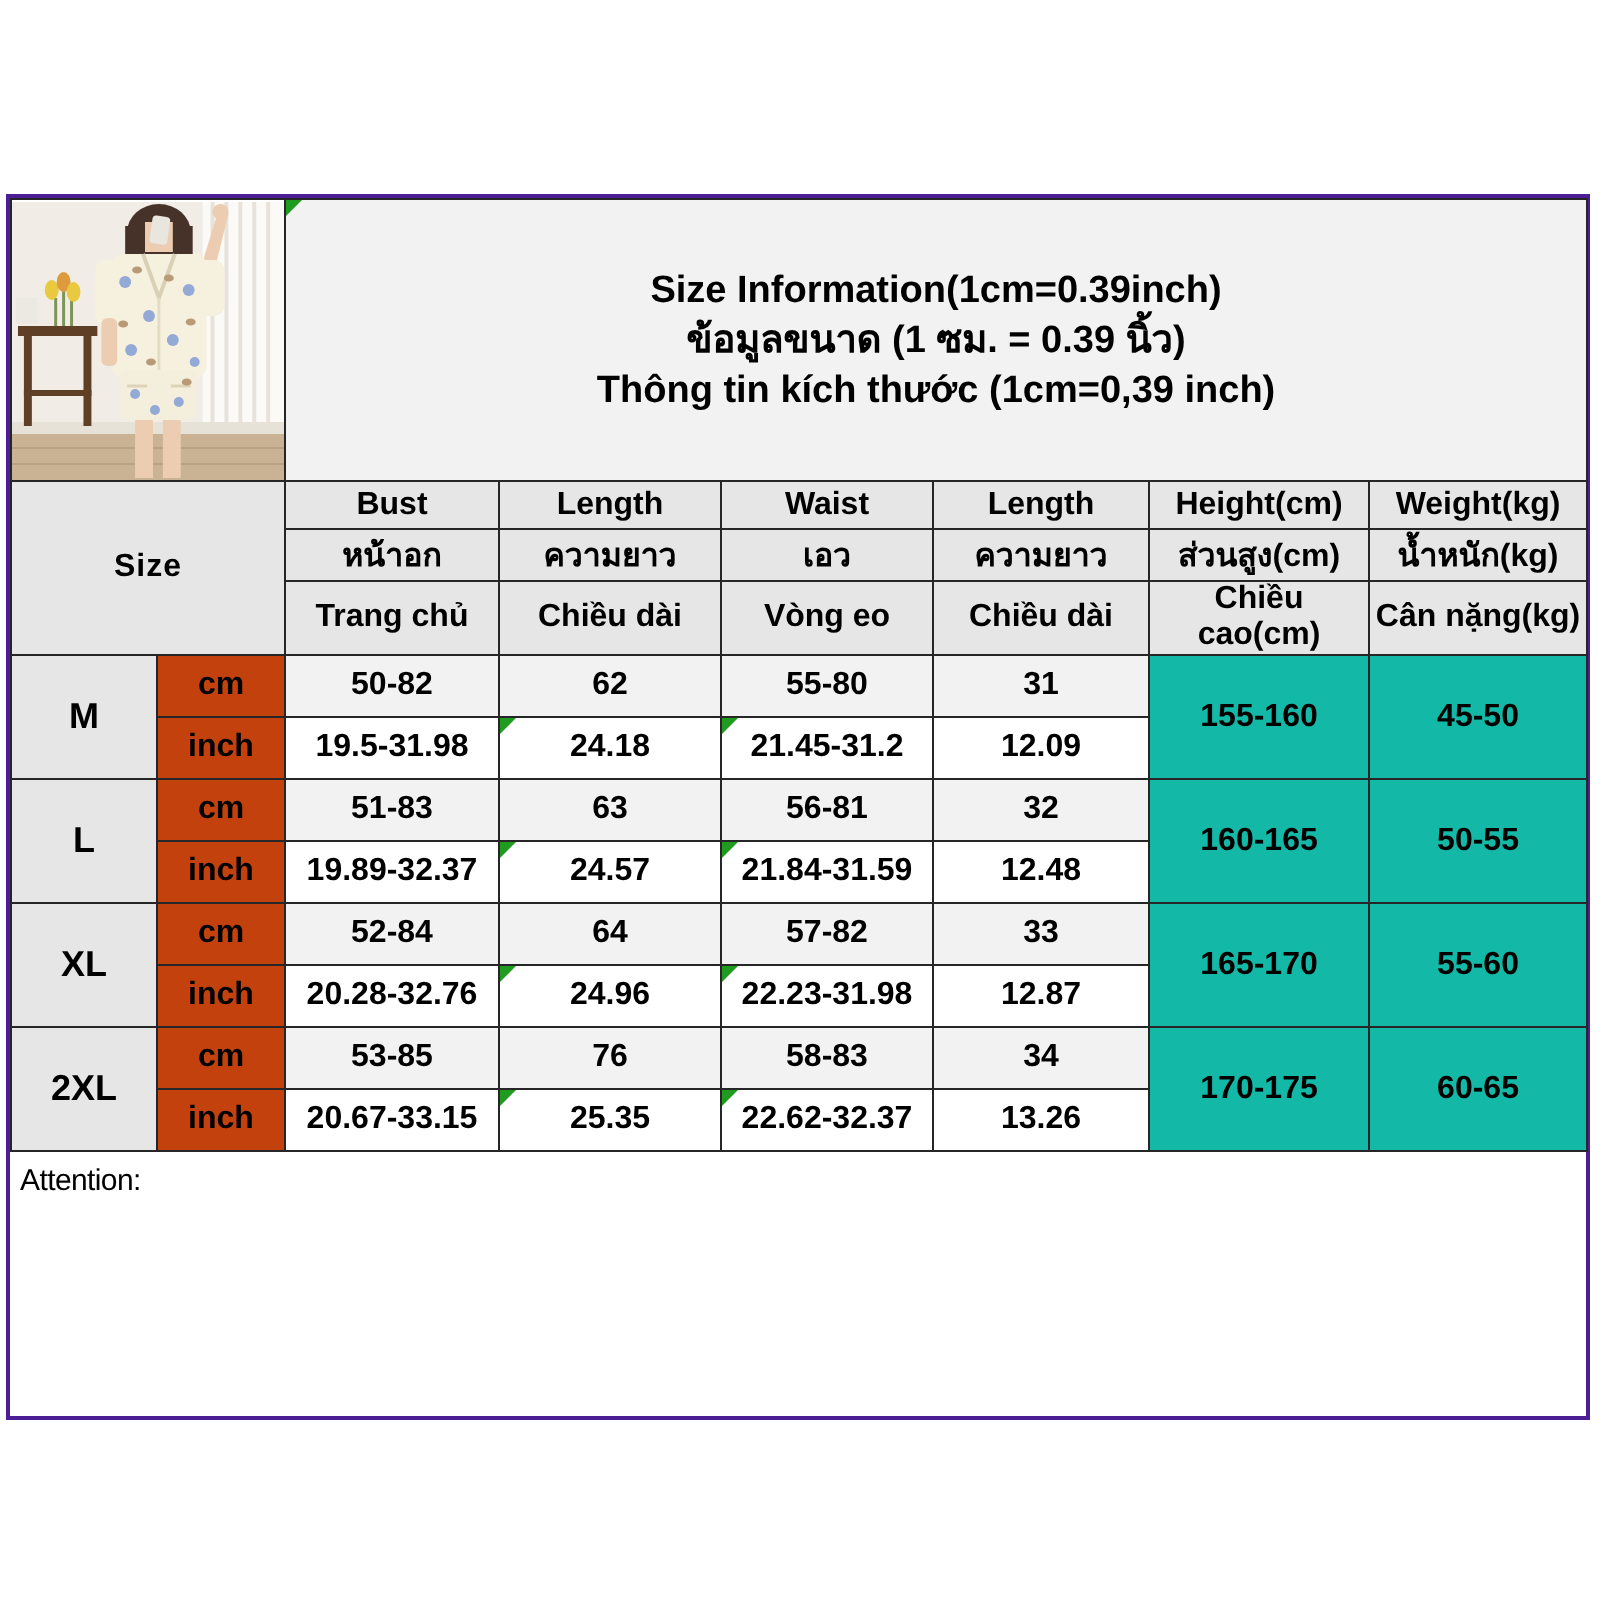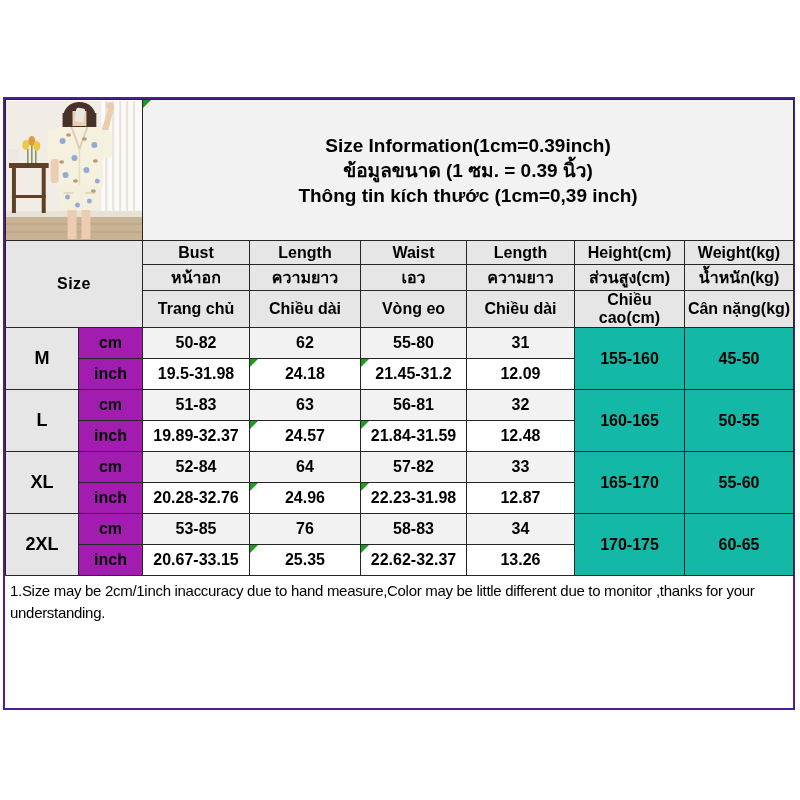--- a/index.html
+++ b/index.html
@@ -20,21 +20,21 @@
   }
   tr.r-top{height:141px;}
   tr.r-hdr{height:24px;}
   tr.r-data{height:31px;}
   .photo-cell{background:#fff;padding:0;}
   .photo-cell svg{display:block;width:100%;height:139px;}
   .title-cell{background:#f2f2f2;font-size:19px;line-height:25px;}
   .size-head{background:#e6e6e6;font-size:30px;letter-spacing:0.5px;}
   tr.r-hdr td{background:#e6e6e6;font-size:16px;}
   .size-name{background:#e6e6e6;font-size:18px;}
-  .unit{background:#a21caf;font-size:16px;}
+  .unit{background:#c2410c;font-size:16px;}
   td.val{font-size:16px;}
   tr.cm-row td.val{background:#f2f2f2;}
   tr.inch-row td.val{background:#ffffff;}
   td.hw{background:#14b8a6;font-size:16px;}
   .flag-tri{
     position:absolute;top:0;left:0;width:0;height:0;
     border-top:8px solid #1f9c1f;border-right:8px solid transparent;
     pointer-events:none;
   }
   .attention{
@@ -219,15 +219,15 @@
       <td class="unit">inch</td>
       <td class="val">20.67-33.15</td>
       <td class="val">25.35<span class="flag-tri"></span></td>
       <td class="val">22.62-32.37<span class="flag-tri"></span></td>
       <td class="val">13.26</td>
     </tr>
   </tbody>
     </table>
 
   <div class="attention">
-    <div>1.Size may be 2cm/1inch inaccuracy due to hand measure,Color may be little different due to monitor ,thanks for your understanding.</div>
+    <div>Attention:</div>
   </div>
 </div>
 
 </body></html>

